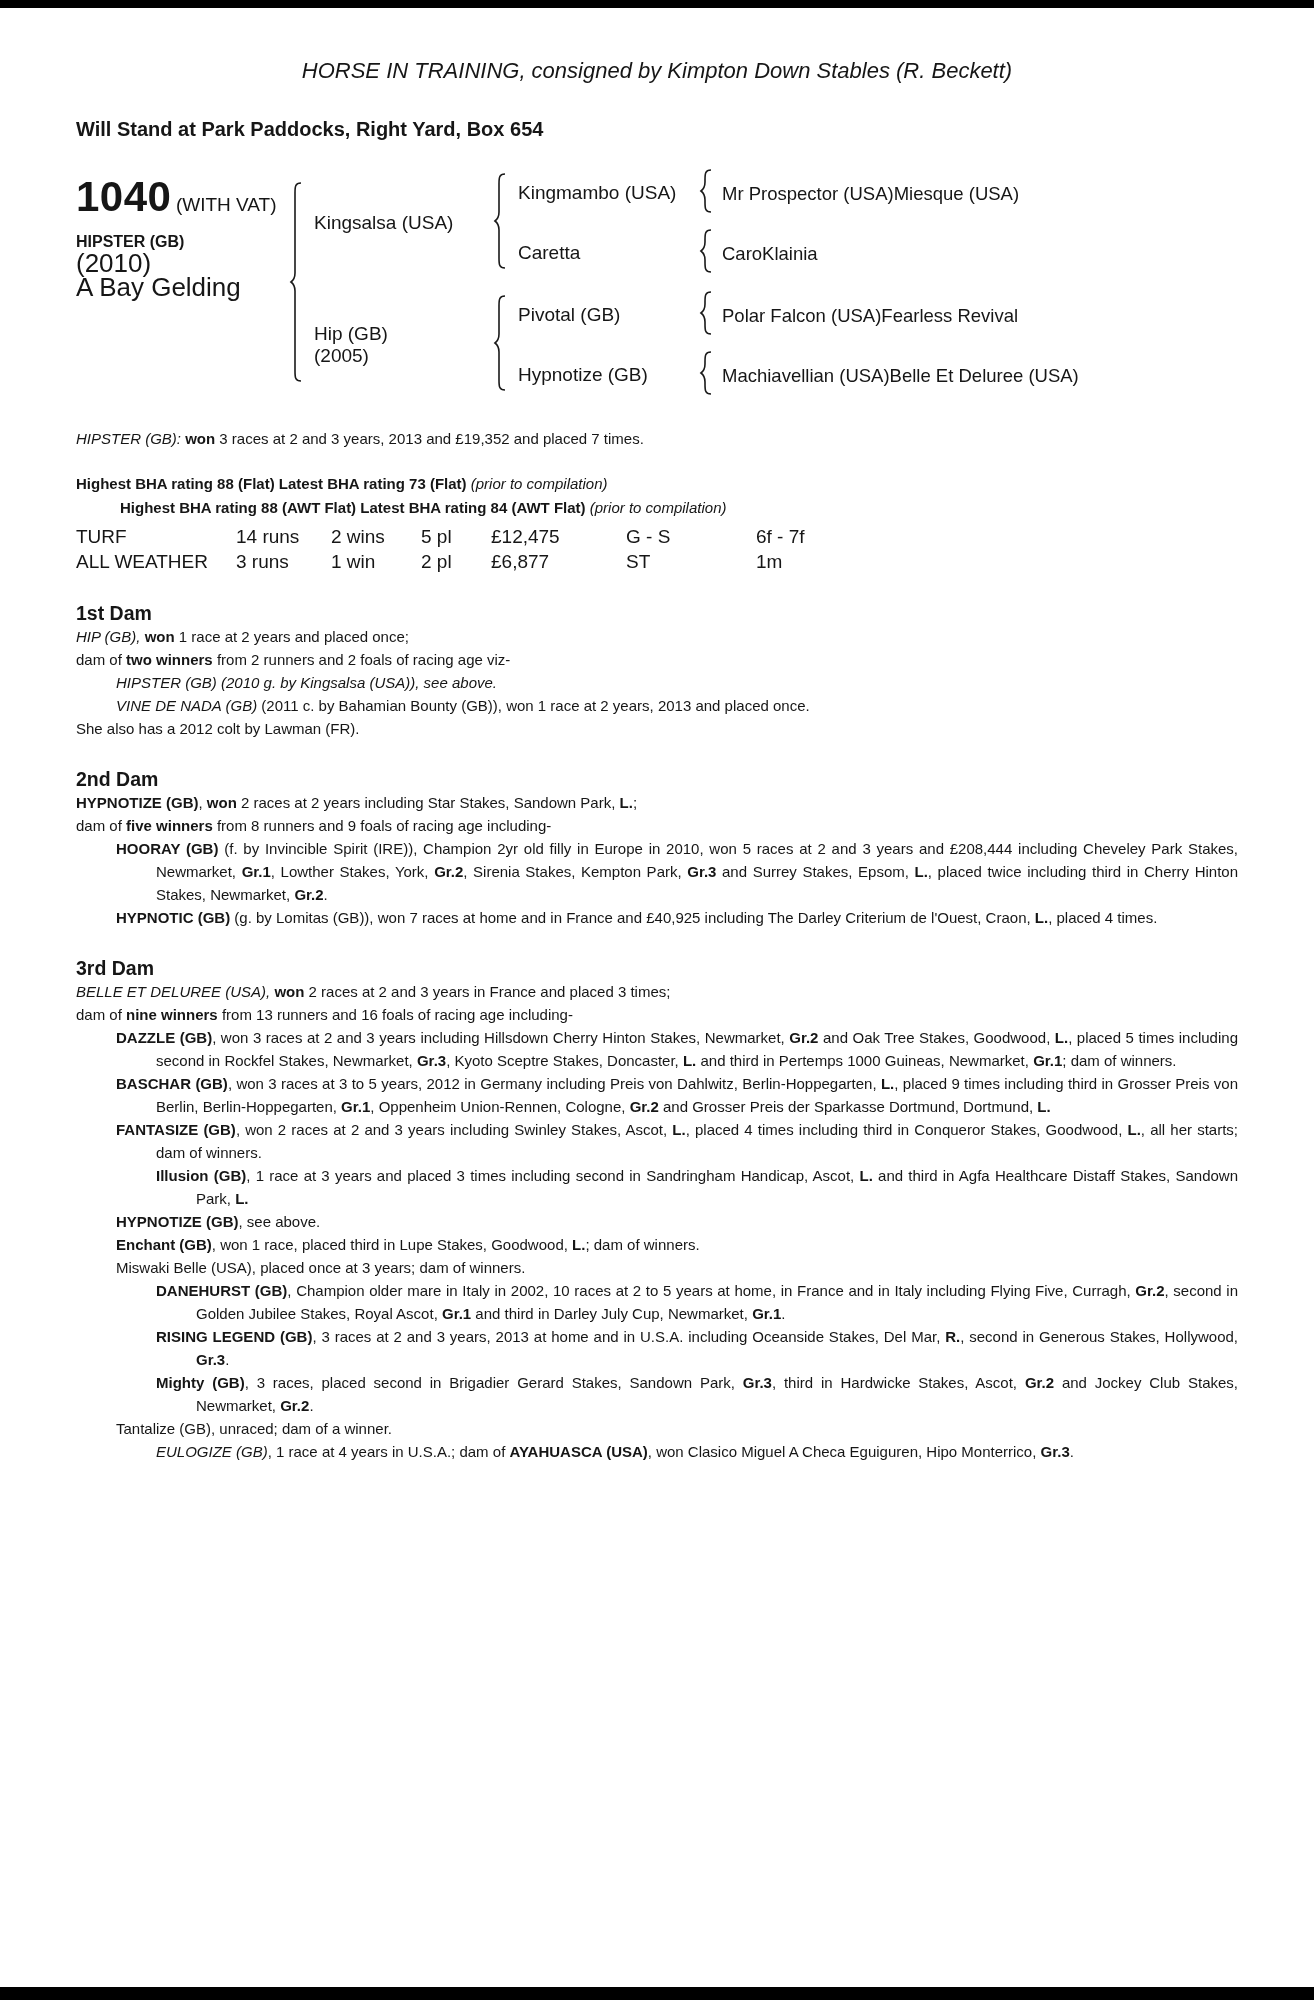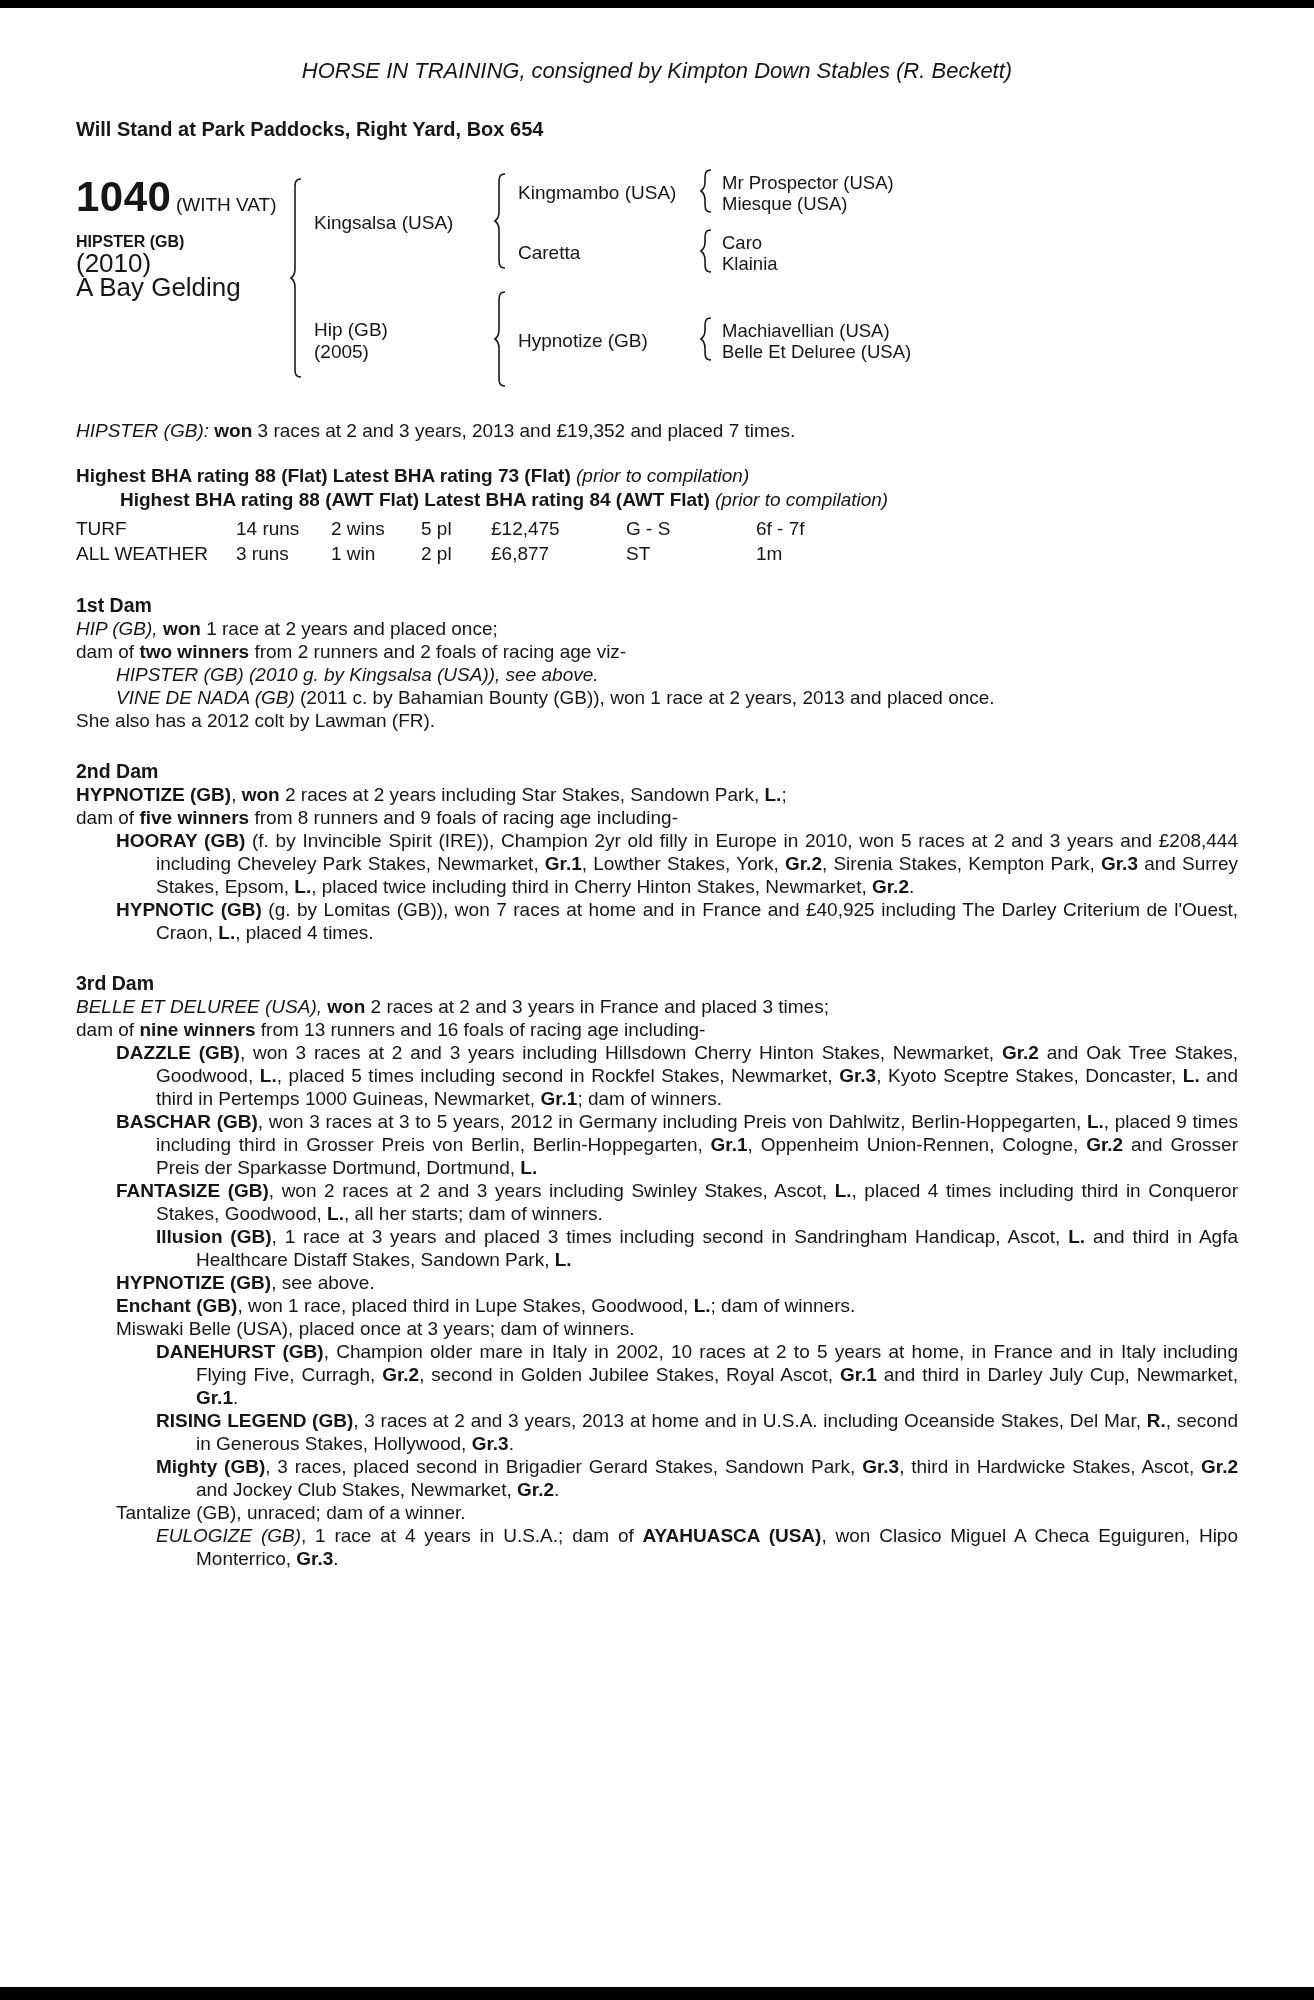--- a/index.html
+++ b/index.html
@@ -27,26 +27,26 @@
   .vat { font-size:19px; }
   .horse-name { font-weight:bold; font-size:16px; margin-top:12px; }
   .col-a .small { font-size:26px; line-height:24px; }
 
   .halves { display:flex; flex-direction:column; gap:14px; }
   .half { display:flex; align-items:center; }
   .parent { width:188px; font-size:19px; line-height:22px; padding-left:10px; }
   .g3col { display:flex; flex-direction:column; gap:12px; }
   .g3row { display:flex; align-items:center; min-height:42px; }
   .g3name { width:190px; font-size:19px; padding-left:10px; }
-  .g4col { display:flex; flex-direction:column; justify-content:center; padding-left:8px; }
+  .g4col { display:flex; flex-direction:row; justify-content:center; padding-left:8px; }
   .g4col div { font-size:18.5px; line-height:21px; white-space:nowrap; }
   .brace { flex:0 0 auto; display:block; }
 
   
-  .para { margin:0; font-size:19px; line-height:23px; text-align:justify; }
+  .para { margin:0; font-size:15px; line-height:23px; text-align:justify; }
   .indent1 { padding-left:80px;  text-indent:-40px; }
   .indent2 { padding-left:120px; text-indent:-40px; }
   .hang { padding-left:40px; text-indent:-40px;margin-left:44px; }
 
   .race-record { margin-top:28px; }
   .ratings { margin-top:22px; }
   .ratings .para { line-height:24px; }
 
   .stats {
     display:grid;
@@ -115,20 +115,30 @@
 
       <div class="half">
         <div class="parent">
           <div>Hip (GB)</div>
           <div>(2005)</div>
         </div>
         <span class="brace"><svg width="16" height="96" viewBox="0 0 16 96">
               <path d="M13 1 C7 1 7 5 7 11 L7 39 C7 45 3 48 3 48 C3 48 7 51 7 57 L7 85 C7 91 7 95 13 95" fill="none" stroke="#1a1a1a" stroke-width="1.6"></path>
             </svg></span>
         <div class="g3col">
+          <div class="g3row">
+            <div class="g3name">Pivotal (GB)</div>
+            <span class="brace"><svg width="16" height="44" viewBox="0 0 16 44">
+                  <path d="M13 1 C7 1 7 5 7 11 L7 13 C7 19 3 22 3 22 C3 22 7 25 7 31 L7 33 C7 39 7 43 13 43" fill="none" stroke="#1a1a1a" stroke-width="1.6"></path>
+                </svg></span>
+            <div class="g4col">
+              <div>Polar Falcon (USA)</div>
+              <div>Fearless Revival</div>
+            </div>
+          </div>
           <div class="g3row">
             <div class="g3name">Hypnotize (GB)</div>
             <span class="brace"><svg width="16" height="44" viewBox="0 0 16 44">
                   <path d="M13 1 C7 1 7 5 7 11 L7 13 C7 19 3 22 3 22 C3 22 7 25 7 31 L7 33 C7 39 7 43 13 43" fill="none" stroke="#1a1a1a" stroke-width="1.6"></path>
                 </svg></span>
             <div class="g4col">
               <div>Machiavellian (USA)</div>
               <div>Belle Et Deluree (USA)</div>
             </div>
           </div>

